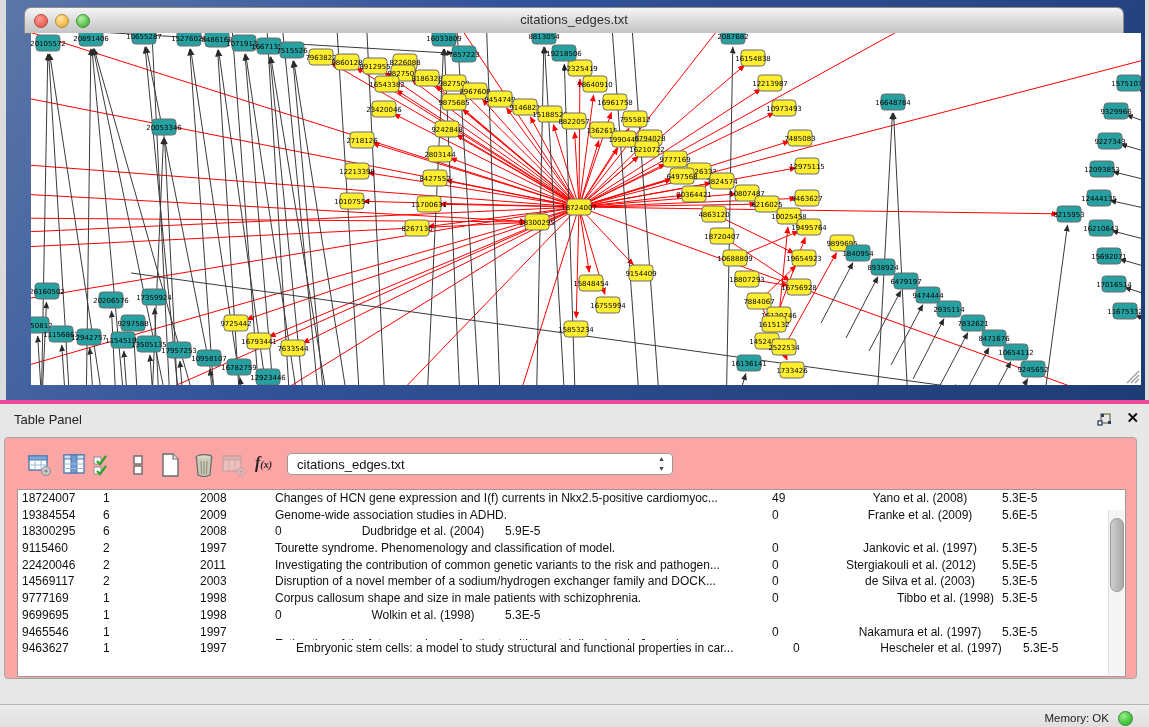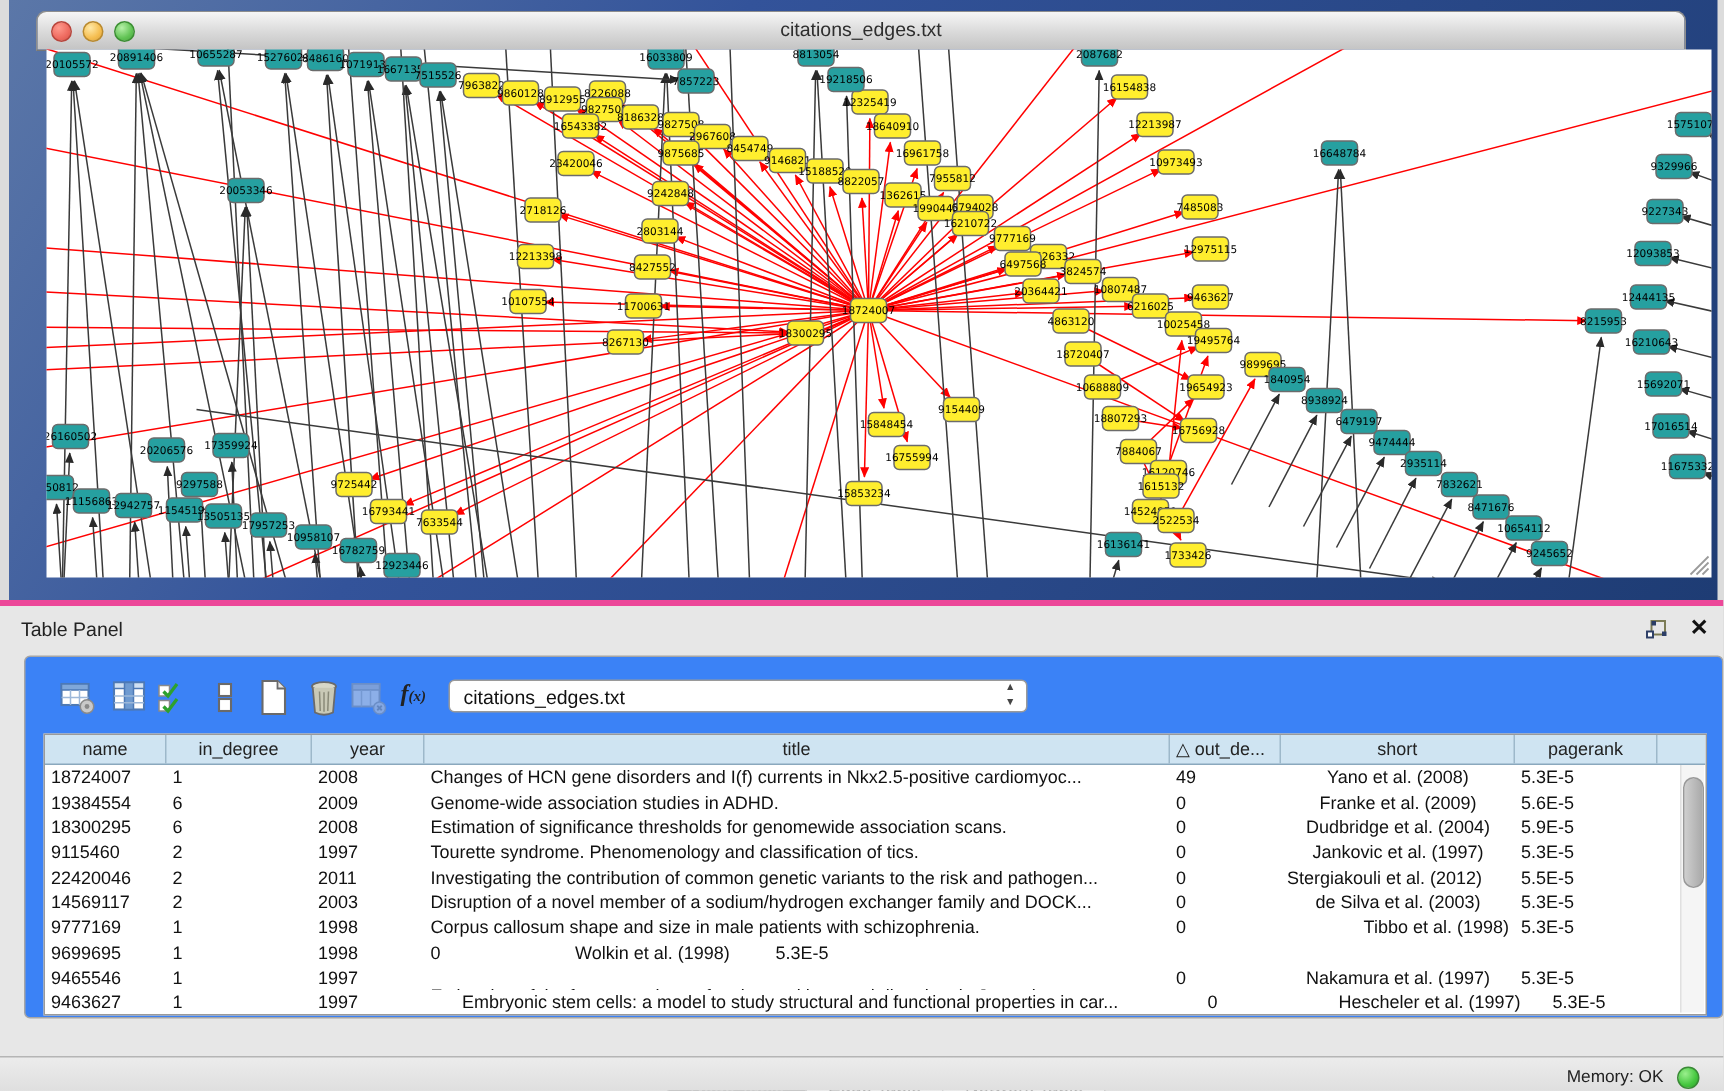--- a/index.html
+++ b/index.html
@@ -18,22 +18,22 @@
   .light.green{background:radial-gradient(circle at 35% 30%,#b6f0a8,#61c354 60%,#4aa33f);border:1px solid #3c8f33;}
   .win-title{position:absolute;left:0;right:0;top:4px;text-align:center;
     font-size:13px;color:#2e2e2e;}
   .net-canvas{position:absolute;left:25px;top:33px;width:1110px;height:352px;background:#fff;}
   
   .table-panel{position:absolute;left:0;top:400px;width:1149px;height:327px;
     background:#e7e7e7;border-top:4px solid #ec4899;}
   .tp-title{position:absolute;left:14px;top:8px;font-size:13px;color:#222;}
   .tp-float{position:absolute;right:36px;top:8px;width:16px;height:16px;cursor:pointer;}
   .tp-close{position:absolute;right:10px;top:5px;font-size:15px;font-weight:bold;color:#111;cursor:pointer;}
-  .groupbox{position:absolute;left:16px;top:33px;width:1131px;height:240px;
-    border:1px solid #a6a6a6;border-radius:4px;background:#3b82f6;}
+  .groupbox{position:absolute;left:4px;top:33px;width:1131px;height:240px;
+    border:1px solid #a6a6a6;border-radius:4px;background:#fca5a5;}
   .tb-icon{position:absolute;top:14px;width:26px;height:26px;cursor:pointer;}
   .fx{position:absolute;top:16px;left:250px;font-family:"Liberation Serif",serif;
     font-style:italic;font-weight:bold;font-size:16px;color:#222;cursor:pointer;}
   .fx small{font-size:10px;}
   .combo{position:absolute;left:282px;top:15px;width:386px;height:22px;background:#fff;
     border:1px solid #9a9a9a;border-radius:4px;font-size:13px;color:#111;
     line-height:22px;padding-left:9px;box-sizing:border-box;cursor:pointer;}
   .combo .arrows{position:absolute;right:7px;top:0;font-size:7px;color:#444;line-height:10px;text-align:center;}
   .tbl-wrap{position:absolute;left:12px;top:51px;width:1107px;height:186px;
     background:#fff;border:1px solid #9a9a9a;overflow:hidden;}
@@ -767,62 +767,52 @@
       <circle cx="20" cy="20" r="4" fill="#cfcfcf" stroke="#9a9a9a"></circle>
       <path d="M18.5 18.5 l3 3 M21.5 18.5 l-3 3" stroke="#8a8a8a" stroke-width="1.2"></path>
     </svg>
     <div class="fx"><span>f</span><small>(x)</small></div>
     <div class="combo">
       <span>citations_edges.txt</span>
       <span class="arrows">▲<br>▼</span>
     </div>
 
     <div class="tbl-wrap">
-      <div class="thead" id="thead">
-          <div class="th" style="width: 81px;">name</div>
-          <div class="th" style="width: 97px;">in_degree</div>
-          <div class="th" style="width: 75px;">year</div>
-          <div class="th" style="width: 497px;">title</div>
-          <div class="th" style="width: 74px; text-align: left; padding-left: 4px;">△ out_de...</div>
-          <div class="th" style="width: 156px;">short</div>
-          <div class="th" style="width: 95px;">pagerank</div>
-        </div>
       <div id="tbody">
           <div class="trow">
             <div class="td" style="width: 81px;">18724007</div>
             <div class="td" style="width: 97px;">1</div>
             <div class="td" style="width: 75px;">2008</div>
-            <div class="td" style="width: 497px;">Changes of HCN gene disorders and I(f) currents in Nkx2.5-positive cardiomyoc...</div>
+            <div class="td" style="width: 497px;">Changes of HCN gene expression and I(f) currents in Nkx2.5-positive cardiomyoc...</div>
             <div class="td" style="width: 74px;">49</div>
             <div class="td" style="width: 156px; text-align: center;">Yano et al. (2008)</div>
             <div class="td" style="width: 95px;">5.3E-5</div>
           </div>
           <div class="trow">
             <div class="td" style="width: 81px;">19384554</div>
             <div class="td" style="width: 97px;">6</div>
             <div class="td" style="width: 75px;">2009</div>
             <div class="td" style="width: 497px;">Genome-wide association studies in ADHD.</div>
             <div class="td" style="width: 74px;">0</div>
             <div class="td" style="width: 156px; text-align: center;">Franke et al. (2009)</div>
             <div class="td" style="width: 95px;">5.6E-5</div>
           </div>
           <div class="trow">
             <div class="td" style="width: 81px;">18300295</div>
             <div class="td" style="width: 97px;">6</div>
             <div class="td" style="width: 75px;">2008</div>
-            <div class="td" style="width: 497px;">Estimation of significance thresholds for genomewide association scans.</div>
             <div class="td" style="width: 74px;">0</div>
             <div class="td" style="width: 156px; text-align: center;">Dudbridge et al. (2004)</div>
             <div class="td" style="width: 95px;">5.9E-5</div>
           </div>
           <div class="trow">
             <div class="td" style="width: 81px;">9115460</div>
             <div class="td" style="width: 97px;">2</div>
             <div class="td" style="width: 75px;">1997</div>
-            <div class="td" style="width: 497px;">Tourette syndrome. Phenomenology and classification of tics.</div>
+            <div class="td" style="width: 497px;">Tourette syndrome. Phenomenology and classification of model.</div>
             <div class="td" style="width: 74px;">0</div>
             <div class="td" style="width: 156px; text-align: center;">Jankovic et al. (1997)</div>
             <div class="td" style="width: 95px;">5.3E-5</div>
           </div>
           <div class="trow">
             <div class="td" style="width: 81px;">22420046</div>
             <div class="td" style="width: 97px;">2</div>
             <div class="td" style="width: 75px;">2011</div>
             <div class="td" style="width: 497px;">Investigating the contribution of common genetic variants to the risk and pathogen...</div>
             <div class="td" style="width: 74px;">0</div>

